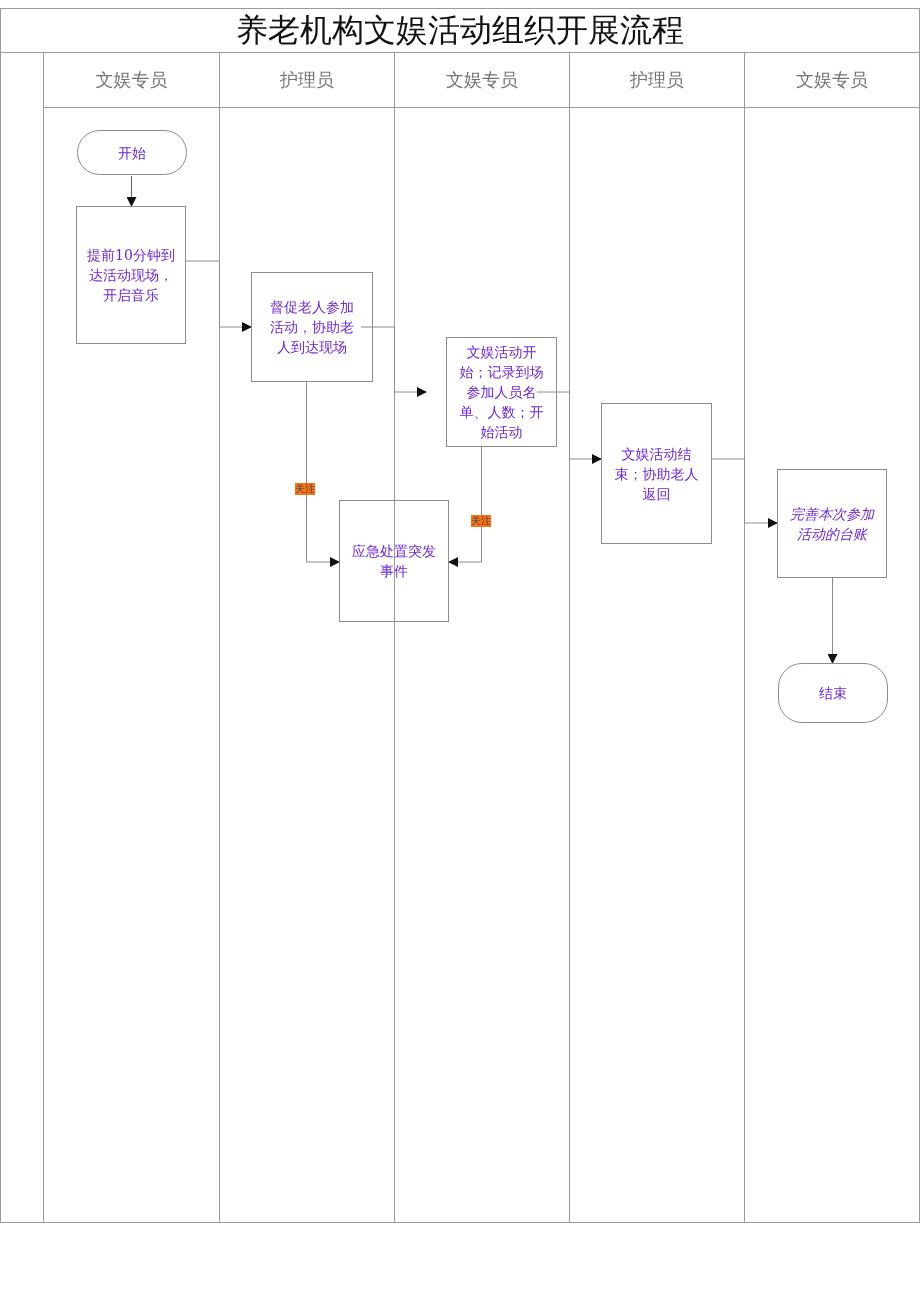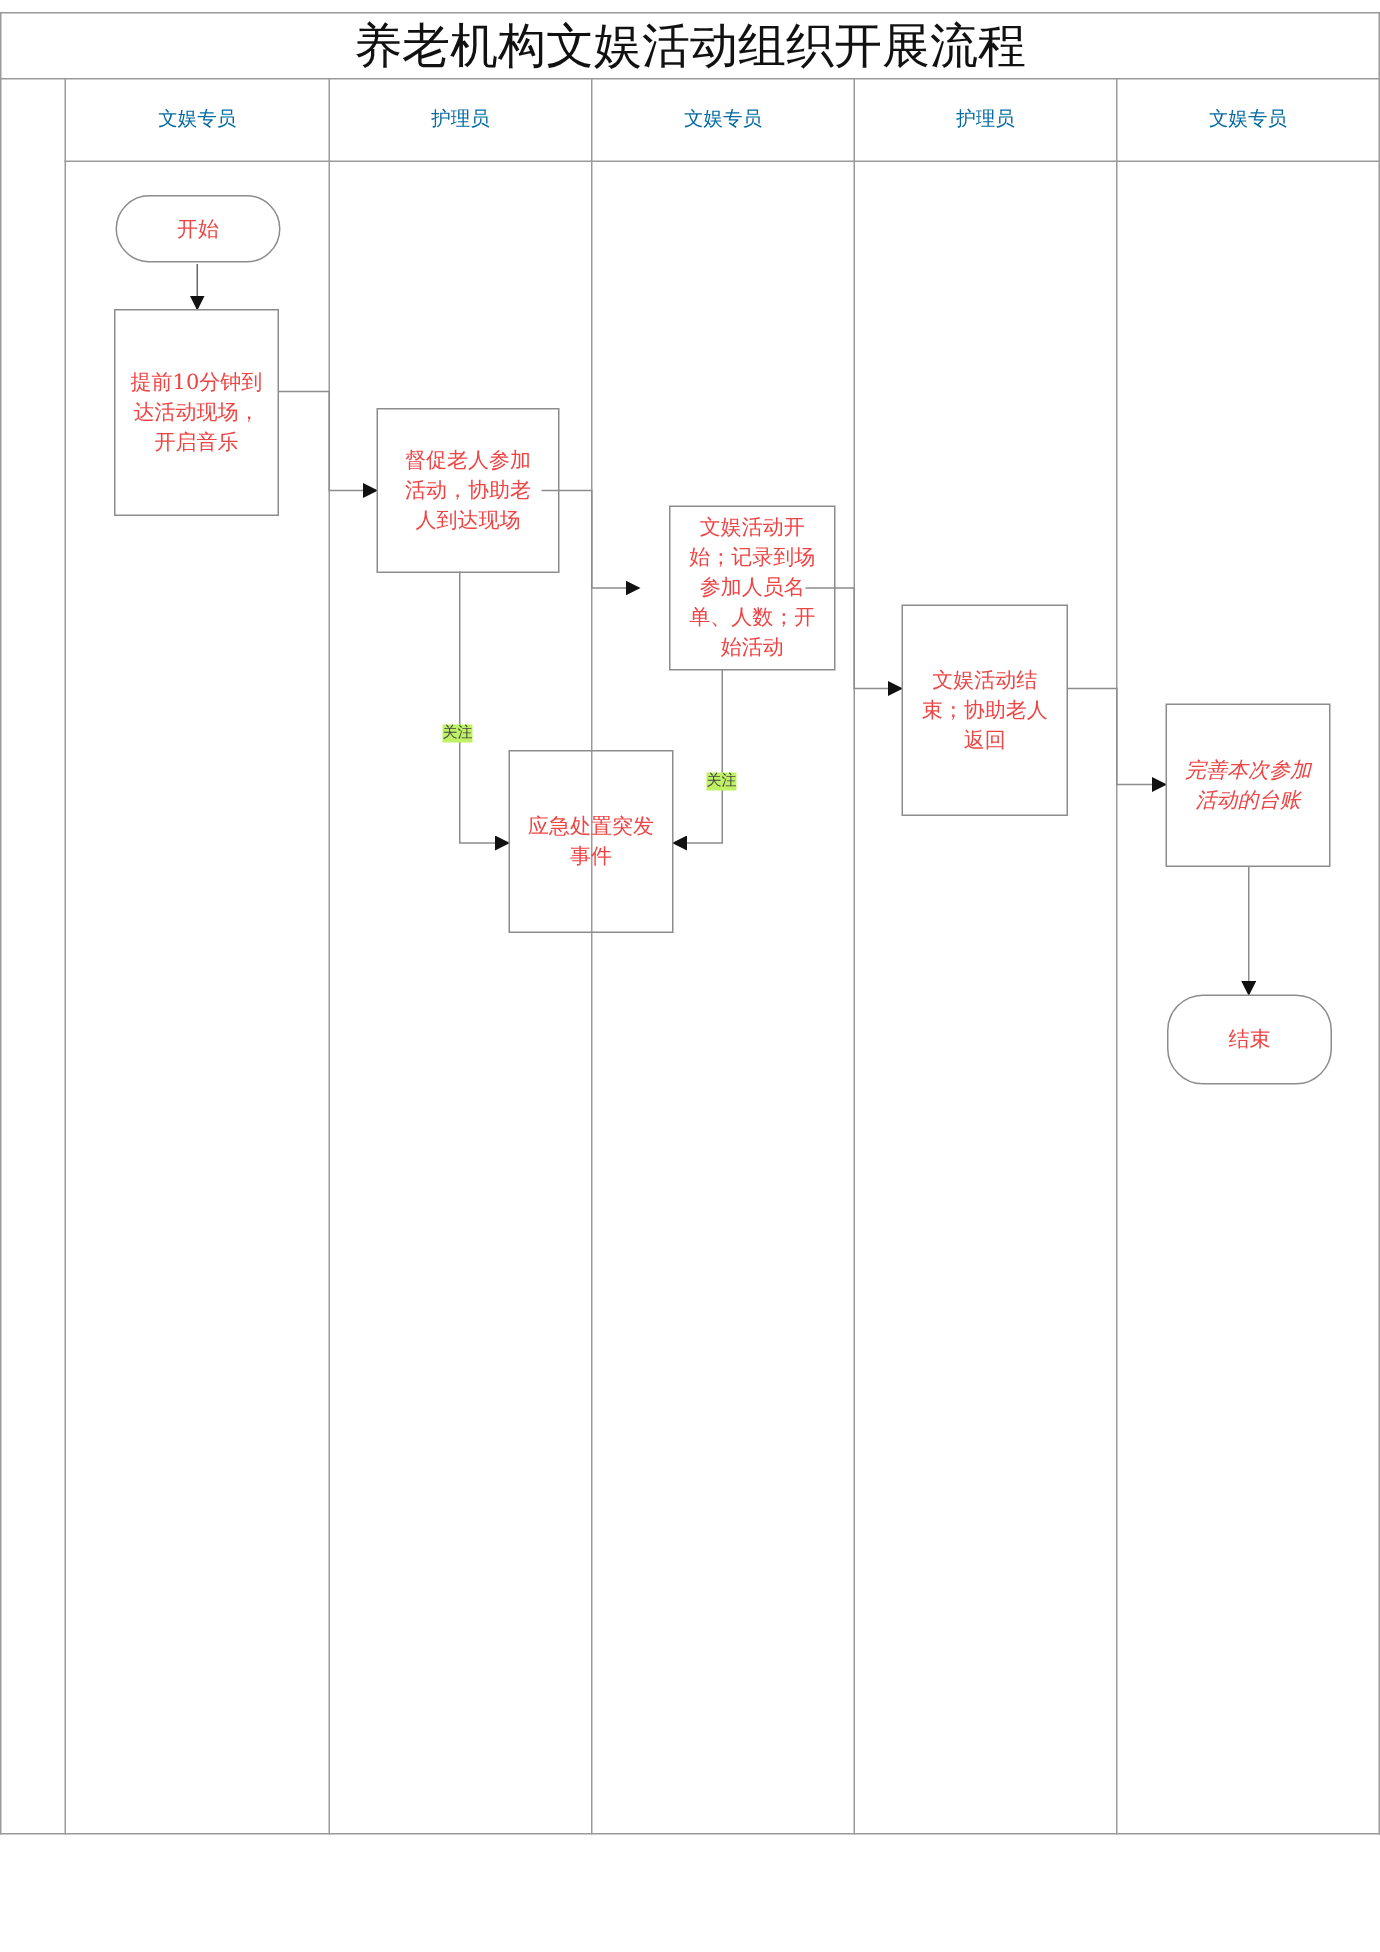--- a/index.html
+++ b/index.html
@@ -3,26 +3,26 @@
 <meta charset="utf-8">
 <style>
   html, body { margin:0; padding:0; background:#ffffff; }
   body { width:920px; height:1301px; position:relative; overflow:hidden;
          font-family: "DejaVu Serif", "Liberation Serif", serif; color:#222; }
   .frame-line { position:absolute; background:#9a9a9a; }
   .title { position:absolute; left:0; top:9px; width:920px; height:43px;
            font-family:"DejaVu Sans","Liberation Sans",sans-serif;
            font-size:32px; line-height:43px; text-align:center; color:#111; letter-spacing:0px; }
   .lane-header { position:absolute; top:52px; height:55px; line-height:55px; text-align:center;
-                 font-size:13px; color:#0369a1; }
+                 font-size:18px; color:#737373; }
   .box { position:absolute; box-sizing:border-box; border:1px solid #8c8c8c; background:transparent;
          display:flex; align-items:center; justify-content:center; text-align:center;
-         font-size:14px; line-height:20px; color:#ef4444; padding:0 6px; }
+         font-size:14px; line-height:20px; color:#6d28d9; padding:0 6px; }
   .terminator { border-radius:24px; }
-  .label { position:absolute; font-size:10px; color:#444; background:#bef264; line-height:12px; }
+  .label { position:absolute; font-size:10px; color:#444; background:#f97316; line-height:12px; }
   svg.connectors { position:absolute; left:0; top:0; }
 </style>
 </head>
 <body>
 
 <div class="frame-line" style="left:0;top:8px;width:920px;height:1px;"></div>
 <div class="frame-line" style="left:0;top:52px;width:920px;height:1px;"></div>
 <div class="frame-line" style="left:43px;top:107px;width:877px;height:1px;"></div>
 <div class="frame-line" style="left:0;top:1222px;width:920px;height:1px;"></div>
 <div class="frame-line" style="left:0;top:8px;width:1px;height:1215px;"></div>

